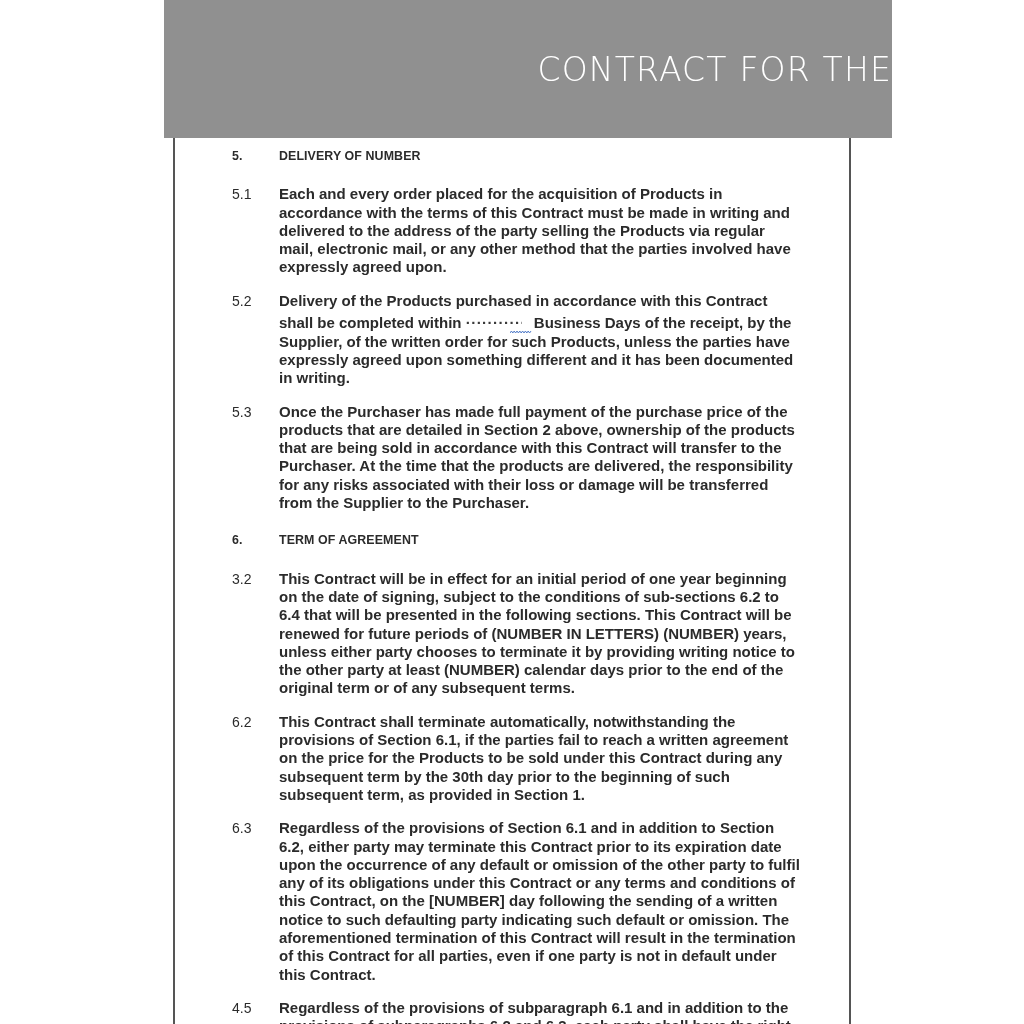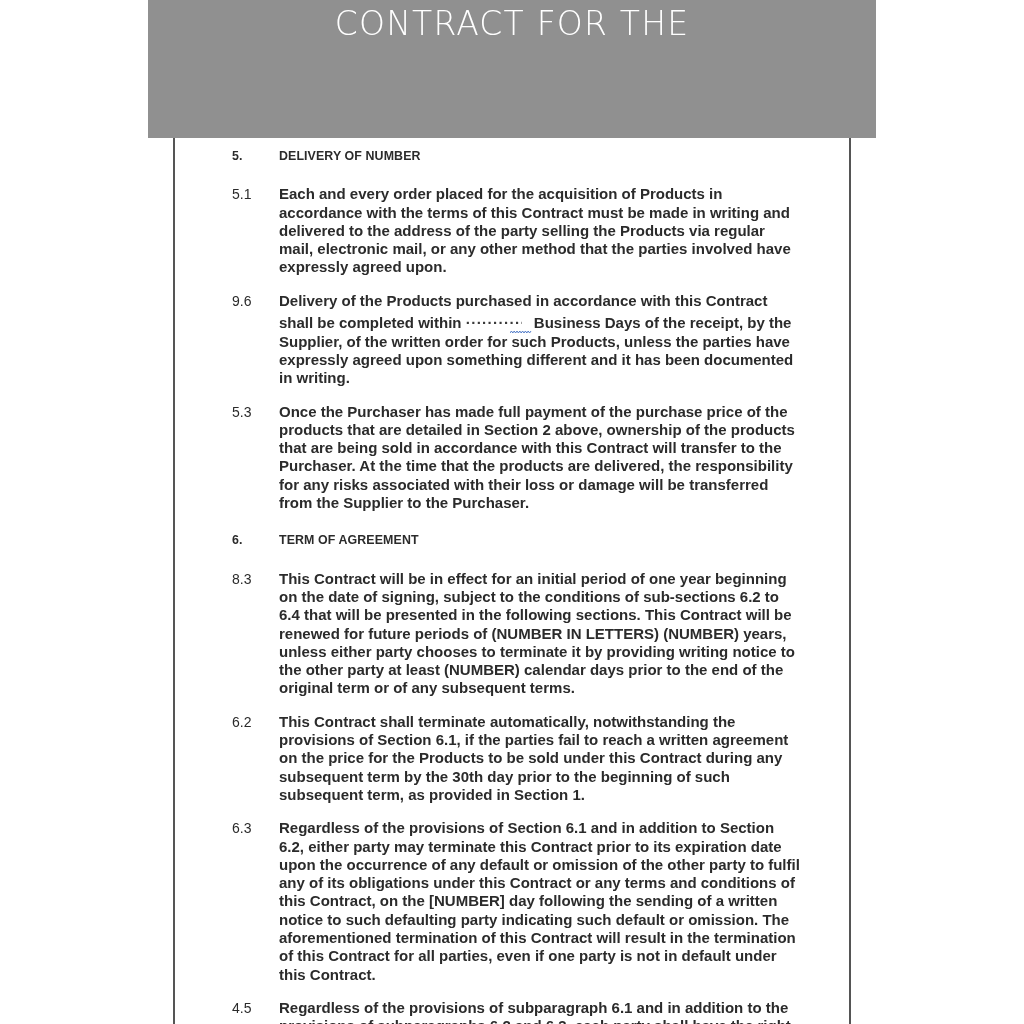--- a/index.html
+++ b/index.html
@@ -11,29 +11,29 @@
     height: 1024px;
     background: #ffffff;
     font-family: "Liberation Sans", sans-serif;
     overflow: hidden;
     position: relative;
   }
 
   
   #title-banner {
     position: absolute;
-    left: 148px;
+    left: 164px;
     top: 0;
     width: 728px;
     height: 138px;
     background: #909090;
     display: flex;
-    flex-direction: column;
+    flex-direction: row;
     align-items: center;
-    justify-content: flex-start;
+    justify-content: flex-end;
     box-sizing: border-box;
   }
   .banner-line {
     color: #ffffff;
     font-size: 33px;
     font-weight: 300;
     letter-spacing: 1.2px;
     line-height: 47px;
     text-align: center;
     white-space: nowrap;
@@ -135,38 +135,38 @@
       <div class="clause-number">5.</div>
       <div class="clause-text">DELIVERY OF NUMBER</div>
     </div>
 
     <div class="clause">
       <div class="clause-number">5.1</div>
       <div class="clause-text">Each and every order placed for the acquisition of Products in accordance with the terms of this Contract must be made in writing and delivered to the address of the party selling the Products via regular mail, electronic mail, or any other method that the parties involved have expressly agreed upon.</div>
     </div>
 
     <div class="clause">
-      <div class="clause-number">9.6</div>
+      <div class="clause-number">5.2</div>
       <div class="clause-text"><span>Delivery of the Products purchased in accordance with this Contract shall be completed within </span><span class="blank-fill"><span class="blank-dots">....................</span><svg class="squiggle" viewBox="0 0 22 4" preserveAspectRatio="none">
               <path d="M0 3 L1.4 1 L2.8 3 L4.2 1 L5.6 3 L7 1 L8.4 3 L9.8 1 L11.2 3 L12.6 1 L14 3 L15.4 1 L16.8 3 L18.2 1 L19.6 3 L21 1" fill="none" stroke="#4472c4" stroke-width="0.9"></path>
             </svg></span><span> Business Days of the receipt, by the Supplier, of the written order for such Products, unless the parties have expressly agreed upon something different and it has been documented in writing.</span></div>
     </div>
 
     <div class="clause">
       <div class="clause-number">5.3</div>
       <div class="clause-text">Once the Purchaser has made full payment of the purchase price of the products that are detailed in Section 2 above, ownership of the products that are being sold in accordance with this Contract will transfer to the Purchaser. At the time that the products are delivered, the responsibility for any risks associated with their loss or damage will be transferred from the Supplier to the Purchaser.</div>
     </div>
 
     <div class="section-heading gap-before-heading">
       <div class="clause-number">6.</div>
       <div class="clause-text">TERM OF AGREEMENT</div>
     </div>
 
     <div class="clause">
-      <div class="clause-number">8.3</div>
+      <div class="clause-number">3.2</div>
       <div class="clause-text">This Contract will be in effect for an initial period of one year beginning on the date of signing, subject to the conditions of sub-sections 6.2 to 6.4 that will be presented in the following sections.  This Contract will be renewed for future periods of (NUMBER IN LETTERS) (NUMBER) years, unless either party chooses to terminate it by providing writing notice to the other party at least (NUMBER) calendar days prior to the end of the original term or of any subsequent terms.</div>
     </div>
 
     <div class="clause">
       <div class="clause-number">6.2</div>
       <div class="clause-text">This Contract shall terminate automatically, notwithstanding the provisions of Section 6.1, if the parties fail to reach a written agreement on the price for the Products to be sold under this Contract during any subsequent term by the 30th day prior to the beginning of such subsequent term, as provided in Section 1.</div>
     </div>
 
     <div class="clause">
       <div class="clause-number">6.3</div>

